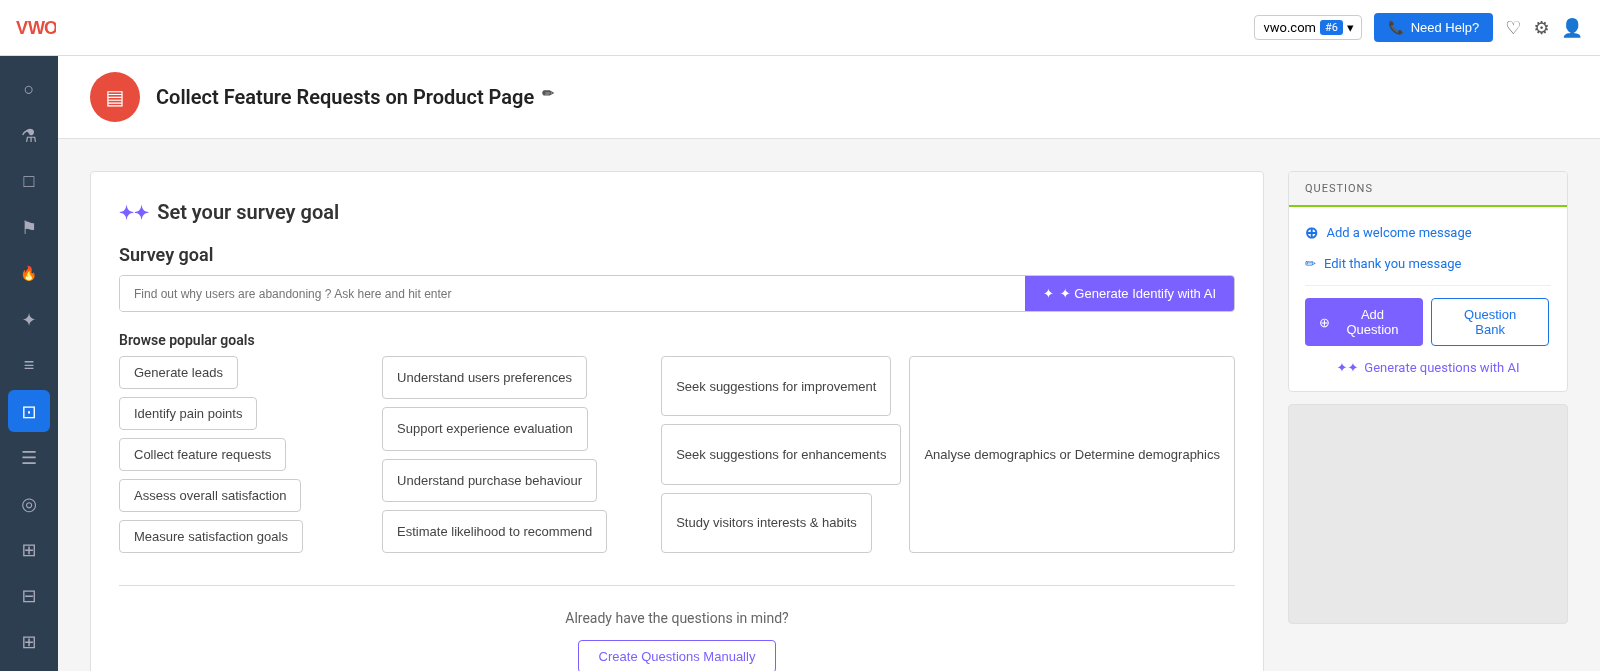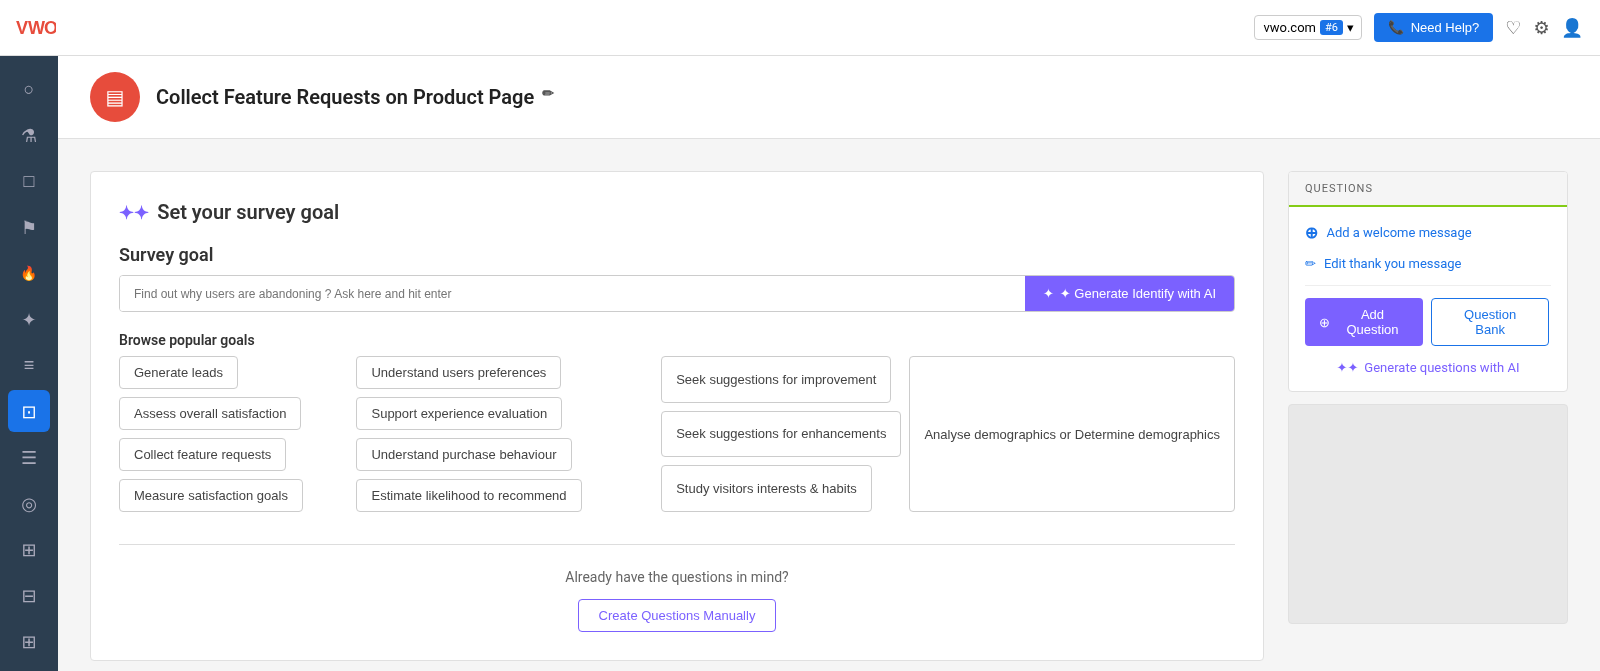--- a/index.html
+++ b/index.html
@@ -318,24 +318,27 @@
           </div>
 
           <div class="popular-goals-label">Browse popular goals</div>
 
           <div class="goals-grid">
             <div class="goals-row">
               <button class="goal-tag">
                 <span>Generate leads</span>
               </button>
               <button class="goal-tag">
+                <span>Identify pain points</span>
+              </button>
+              <button class="goal-tag">
+                <span>Collect feature requests</span>
+              </button>
+              <button class="goal-tag">
                 <span>Assess overall satisfaction</span>
-              </button>
-              <button class="goal-tag">
-                <span>Collect feature requests</span>
               </button>
               <button class="goal-tag">
                 <span>Measure satisfaction goals</span>
               </button>
             </div>
             <div class="goals-row">
               <button class="goal-tag">
                 <span>Understand users preferences</span>
               </button>
               <button class="goal-tag">

